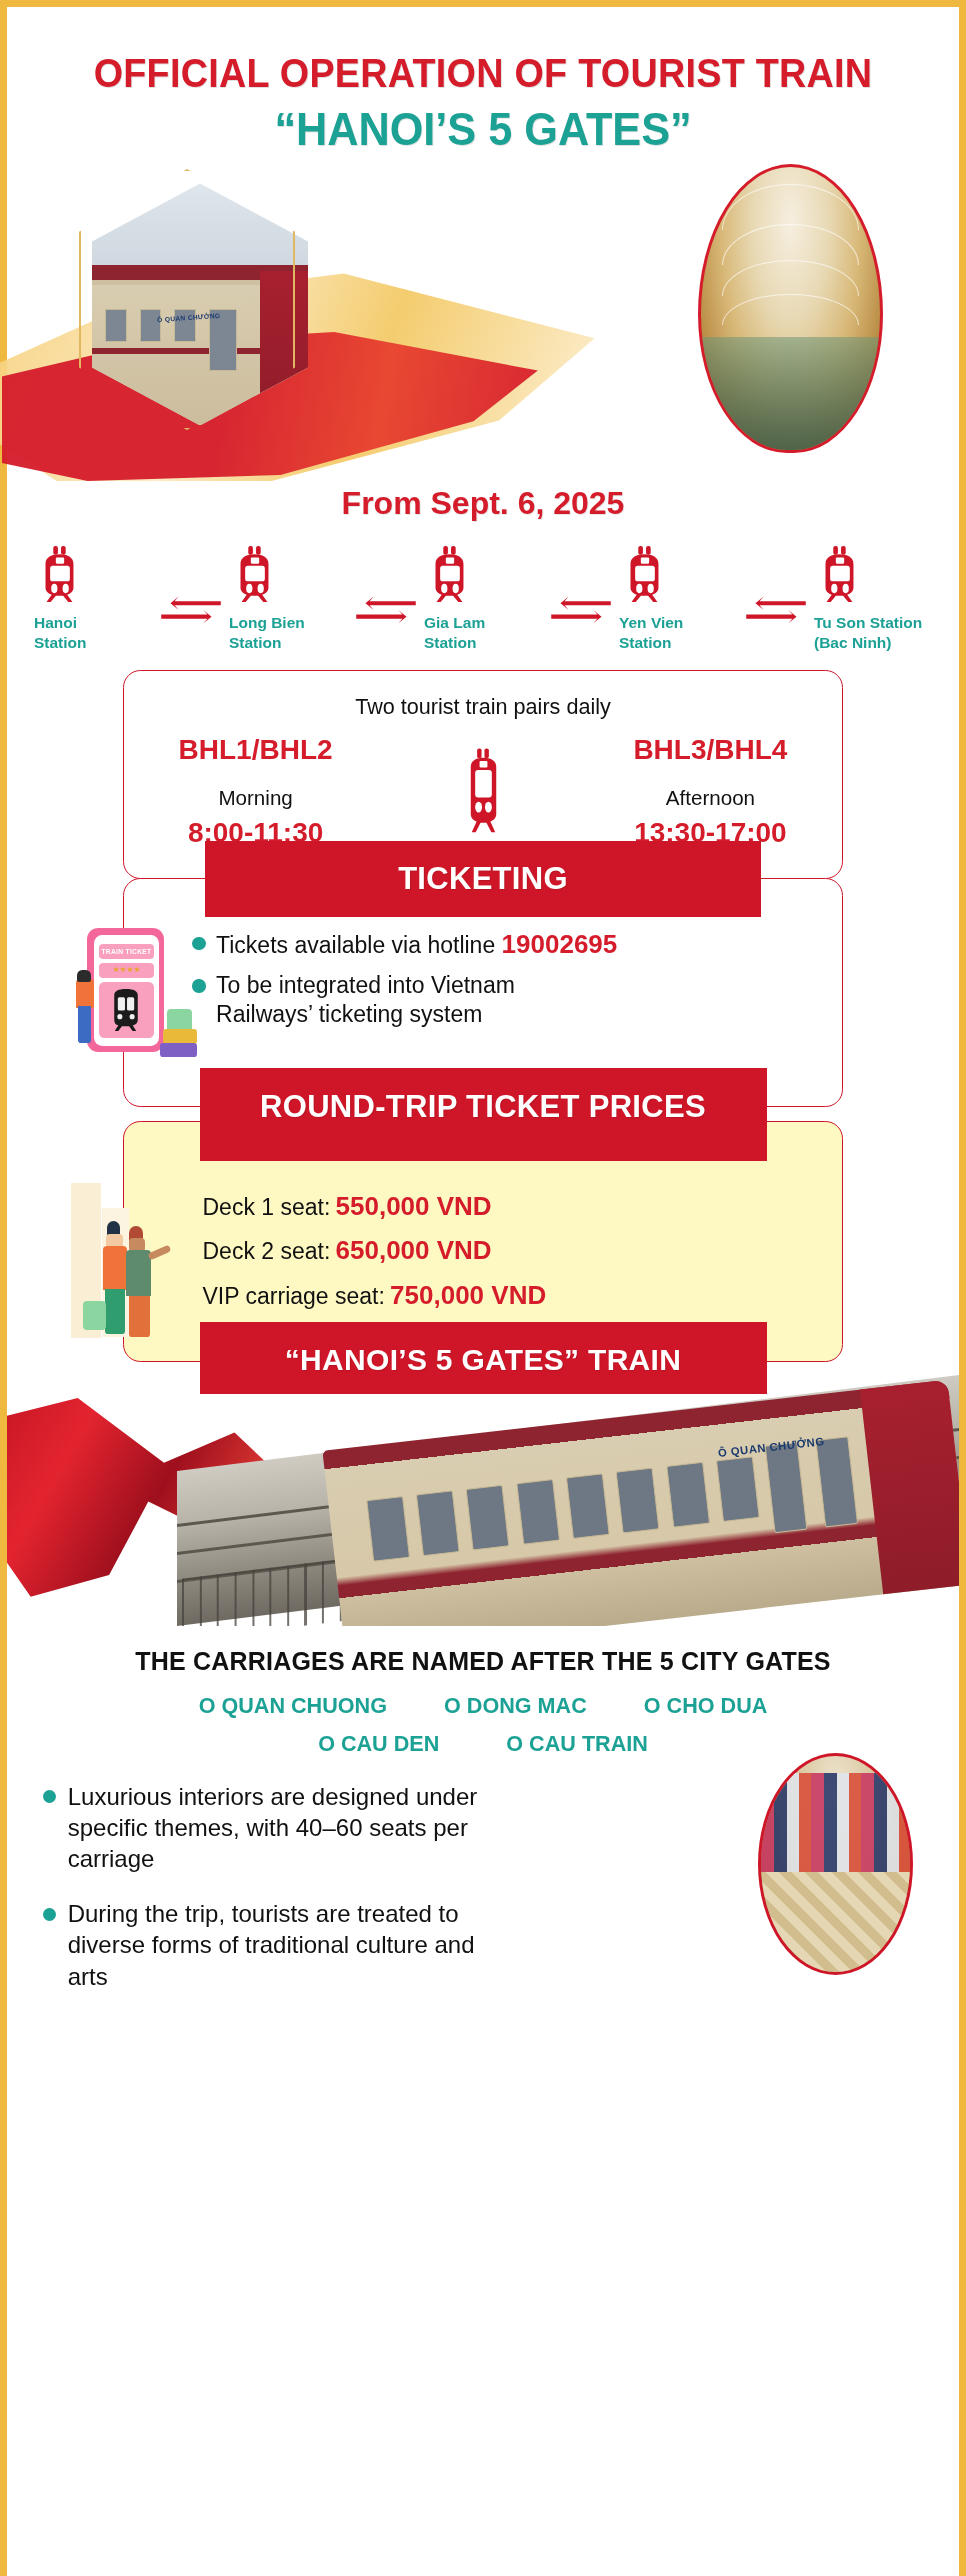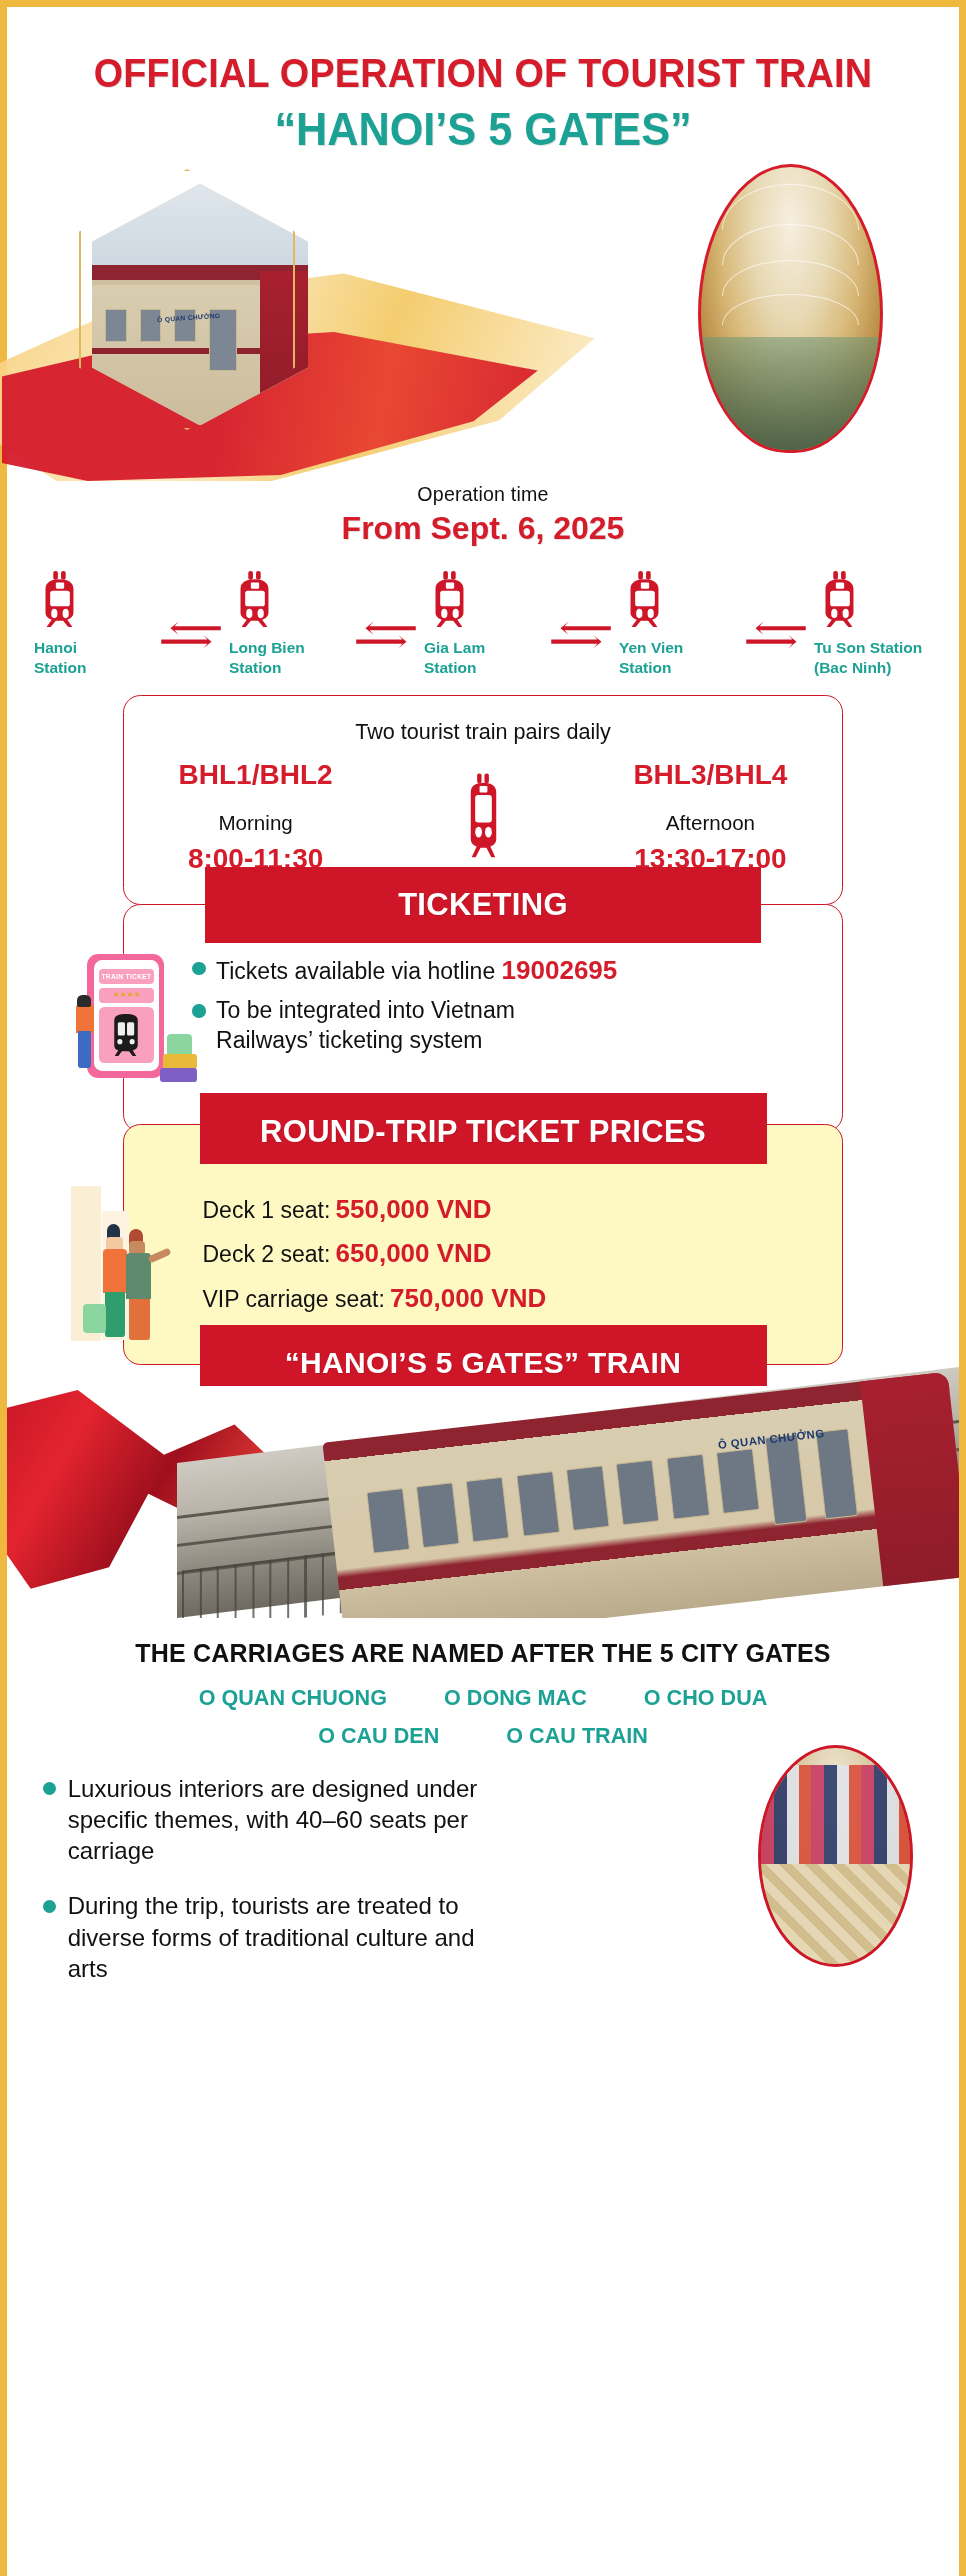--- a/index.html
+++ b/index.html
@@ -84,22 +84,22 @@
   
   .bar {
     display:block; margin: 13.4px auto 0; background:#CE1628;
     color:#fff; font-family:"Liberation Sans Narrow","Liberation Sans",sans-serif;
     font-weight:700; text-align:center; letter-spacing:0.3px;
     text-shadow: 1px 1px 0 rgba(0,0,0,.10);
     position: relative; z-index: 5;
   }
   .bar-route   { width: 505px; height: 76px; font-size: 31px; line-height: 76px; }
   .bar-ticket  { width: 556px; height: 76px; font-size: 31px; line-height: 76px; }
-  .bar-prices  { width: 567px; height: 71px; font-size: 31px; line-height: 77px; }
-  .bar-train   { width: 567px; height: 61px; font-size: 30px; line-height: 76px; }
+  .bar-prices  { width: 567px; height: 93px; font-size: 31px; line-height: 77px; }
+  .bar-train   { width: 567px; height: 72px; font-size: 30px; line-height: 76px; }
 
   
   .stations { display:flex; justify-content:space-between; align-items:flex-start; padding: 23px 27px 0 27px; }
   .station { width: 118px; text-align:left; position:relative; }
   .stname { margin-top: 8.2px; color:#1CA195; font-family:"Liberation Sans Narrow","Liberation Sans",sans-serif; font-weight:700; font-size:15.5px; line-height:1.28; }
   .arrows { width: 62px; padding-top: 47px; }
   .arrows svg { display:block; }
 
   
   .card {
@@ -207,21 +207,20 @@
     <div class="oval-photo">
       <div class="arch" style="top:6%;height:46px;"></div>
       <div class="arch" style="top:20%;height:41px;"></div>
       <div class="arch" style="top:33%;height:36px;"></div>
       <div class="arch" style="top:45%;height:31px;"></div>
       <div class="seatrow"></div>
     </div>
   </div>
 
   <div class="optime">
-    <div class="optime-label">Operation time</div>
     <div class="optime-value">From Sept. 6, 2025</div>
   </div>
 
 
   <div class="stations">
 
     <div class="station">
       <svg width="52" height="58" viewBox="0 0 100 112">
         <rect x="37" y="2" width="9" height="17" rx="4" fill="#CE1628"></rect>
             <rect x="52" y="2" width="9" height="17" rx="4" fill="#CE1628"></rect>

